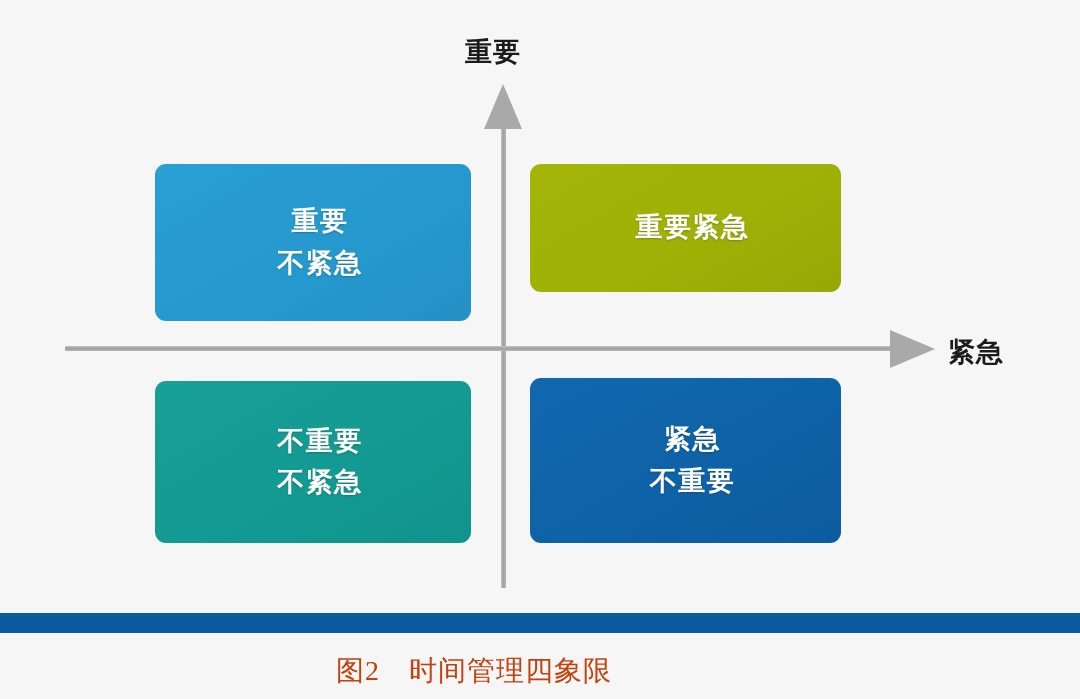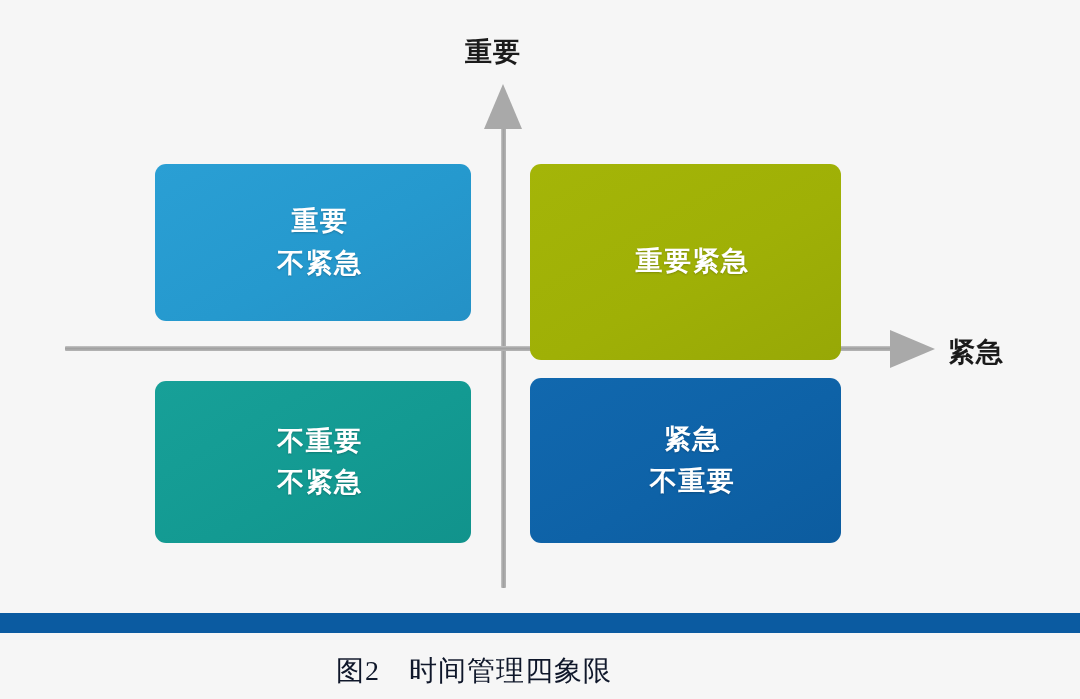--- a/index.html
+++ b/index.html
@@ -108,21 +108,21 @@
     z-index: -1;
   }
 
   #quad-tl {
     left: 155px; top: 164px; width: 316px; height: 157px;
     background: linear-gradient(150deg, #2a9fd4 0%, #2599ce 55%, #2491c6 100%);
   }
   #quad-tl .bevel { background: #1d7ca9; }
 
   #quad-tr {
-    left: 530px; top: 164px; width: 311px; height: 196px;
+    left: 530px; top: 164px; width: 311px; height: 128px;
     background: linear-gradient(150deg, #a4b508 0%, #9fb006 55%, #97a806 100%);
   }
   #quad-tr .bevel { background: #7d8b05; }
 
   #quad-bl {
     left: 155px; top: 381px; width: 316px; height: 162px;
     background: linear-gradient(150deg, #17a098 0%, #139a92 55%, #11938c 100%);
   }
   #quad-bl .bevel { background: #0c7a74; }
 
@@ -141,21 +141,21 @@
     height: 20px;
     background: #0b5ba1;
   }
   .caption {
     position: absolute;
     left: 0;
     top: 652px;
     width: 948px;
     text-align: center;
     font-size: 28px;
-    color: #0f172a;
+    color: #c2410c;
     letter-spacing: 1px;
     white-space: pre;
   }
 </style>
 </head>
 <body>
 
 <div id="page">
 
   <div class="axis-v-line"></div>

